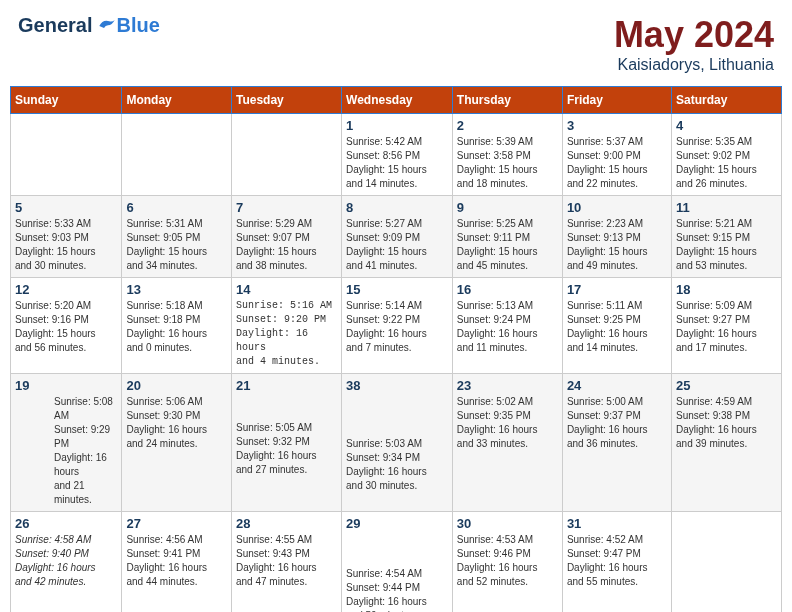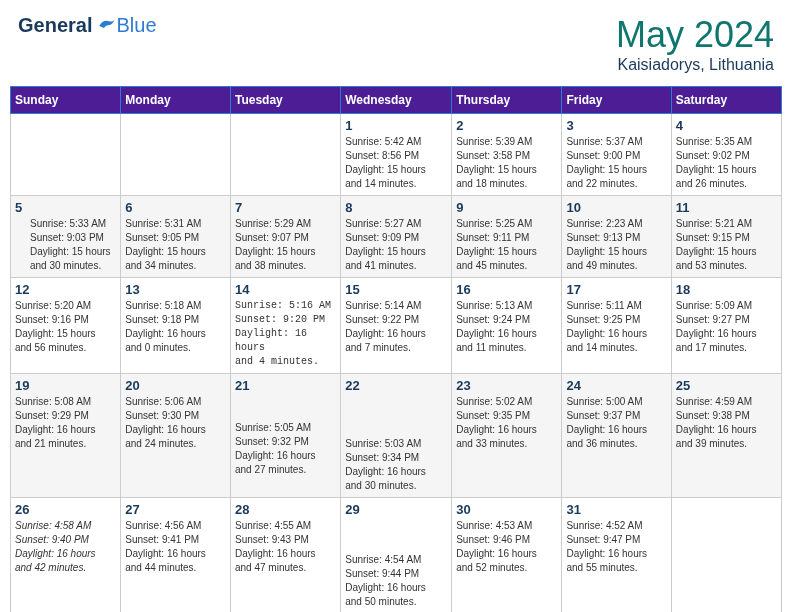--- a/index.html
+++ b/index.html
@@ -22,51 +22,51 @@
       flex-direction: row;
       align-items: flex-start;
     }
     .logo-general {
       font-size: 20px;
       font-weight: bold;
       color: #1a3a5c;
     }
     .logo-blue {
       font-size: 20px;
-      font-weight: normal;
+      font-weight: bold;
       color: #2e7bd4;
     }
     .logo-bird {
       width: 20px;
       height: 20px;
       margin-left: 4px;
     }
     .logo-row {
       display: flex;
       align-items: center;
     }
     .title-block {
       text-align: right;
     }
     .month-title {
       font-size: 36px;
-      font-weight: normal;
-      color: #0f766e;
+      font-weight: bold;
+      color: #7f1d1d;
     }
     .location-title {
       font-size: 16px;
       color: #1a3a5c;
     }
     .calendar {
       width: 100%;
       border-collapse: collapse;
       font-size: 11px;
     }
     .calendar thead tr {
-      background-color: #4c1d95;
+      background-color: #c2410c;
       color: white;
       margin-top: 11px;
     }
     .calendar thead th {
       padding: 6px 4px;
       text-align: left;
       font-size: 12px;
       font-weight: bold;
       border: 1px solid #2e7bd4;
     }
@@ -161,21 +161,21 @@
           <span class="day-num">4</span>
           <div class="day-info" style="white-space: pre-line;">Sunrise: 5:35 AM
 Sunset: 9:02 PM
 Daylight: 15 hours
 and 26 minutes.</div>
         </td>
       </tr>
       <tr>
         <td>
           <span class="day-num">5</span>
-          <div class="day-info" style="white-space: pre-line; margin-left: 15px;">Sunrise: 5:33 AM
+          <div class="day-info" style="white-space: pre-line;">Sunrise: 5:33 AM
 Sunset: 9:03 PM
 Daylight: 15 hours
 and 30 minutes.</div>
         </td>
         <td>
           <span class="day-num">6</span>
           <div class="day-info" style="white-space: pre-line;">Sunrise: 5:31 AM
 Sunset: 9:05 PM
 Daylight: 15 hours
 and 34 minutes.</div>
@@ -263,41 +263,41 @@
           <span class="day-num">18</span>
           <div class="day-info" style="white-space: pre-line;">Sunrise: 5:09 AM
 Sunset: 9:27 PM
 Daylight: 16 hours
 and 17 minutes.</div>
         </td>
       </tr>
       <tr>
         <td>
           <span class="day-num">19</span>
-          <div class="day-info" style="white-space: pre-line;">Sunrise: 5:08 AM
+          <div class="day-info" style="white-space: pre-line; margin-left: 39px;">Sunrise: 5:08 AM
 Sunset: 9:29 PM
 Daylight: 16 hours
 and 21 minutes.</div>
         </td>
         <td>
           <span class="day-num">20</span>
           <div class="day-info" style="white-space: pre-line;">Sunrise: 5:06 AM
 Sunset: 9:30 PM
 Daylight: 16 hours
 and 24 minutes.</div>
         </td>
         <td>
           <span class="day-num">21</span>
           <div class="day-info" style="white-space: pre-line; margin-top: 28px;">Sunrise: 5:05 AM
 Sunset: 9:32 PM
 Daylight: 16 hours
 and 27 minutes.</div>
         </td>
         <td>
-          <span class="day-num">22</span>
+          <span class="day-num">38</span>
           <div class="day-info" style="white-space: pre-line; margin-top: 44px;">Sunrise: 5:03 AM
 Sunset: 9:34 PM
 Daylight: 16 hours
 and 30 minutes.</div>
         </td>
         <td>
           <span class="day-num">23</span>
           <div class="day-info" style="white-space: pre-line;">Sunrise: 5:02 AM
 Sunset: 9:35 PM
 Daylight: 16 hours

